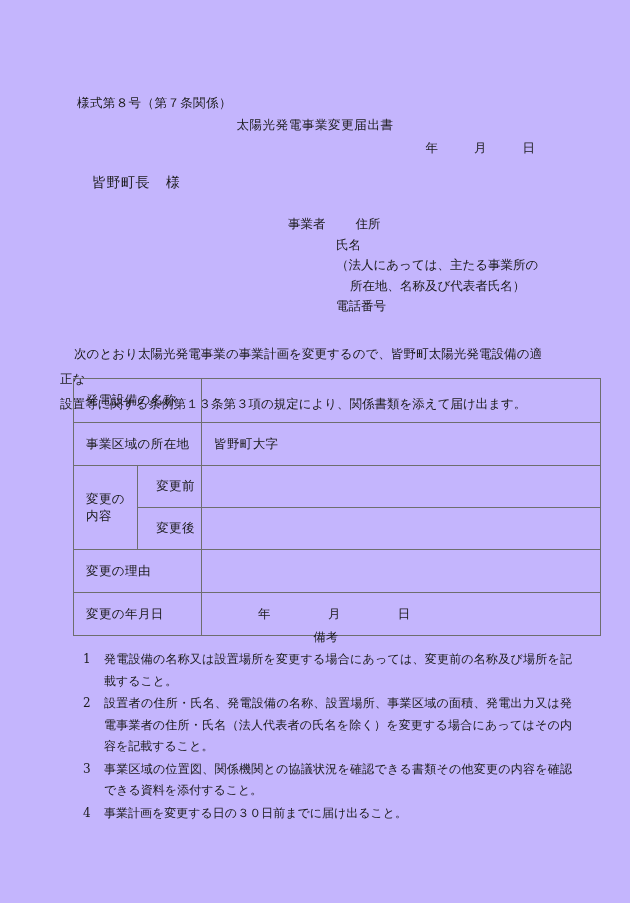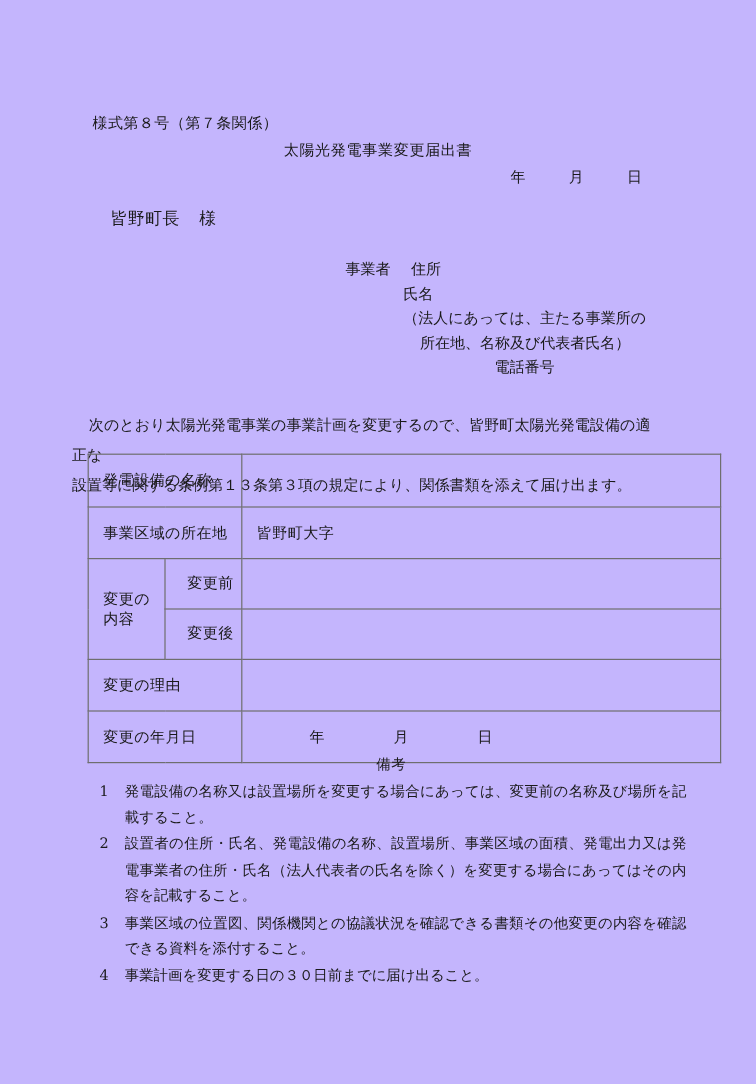--- a/index.html
+++ b/index.html
@@ -69,24 +69,24 @@
   
   .operator {
     position: absolute;
     left: 288px;
     top: 214px;
     font-size: 12.5px;
     line-height: 20.5px;
     white-space: nowrap;
   }
   .operator .row { display: block; }
-  .operator .lbl { margin-right: 17px; }
+  .operator .lbl { margin-right: 30px; }
   .operator .ind1 { padding-left: 48px; }
   .operator .ind2 { padding-left: 62px; }
-  .operator .ind3 { padding-left: 48px; text-align: center; }
+  .operator .ind3 { padding-left: 48px; }
 
   
   .body-text {
     position: absolute;
     left: 60px;
     top: 341px;
     width: 482px;
     font-size: 12.5px;
     line-height: 25px;
     text-align: justify;

